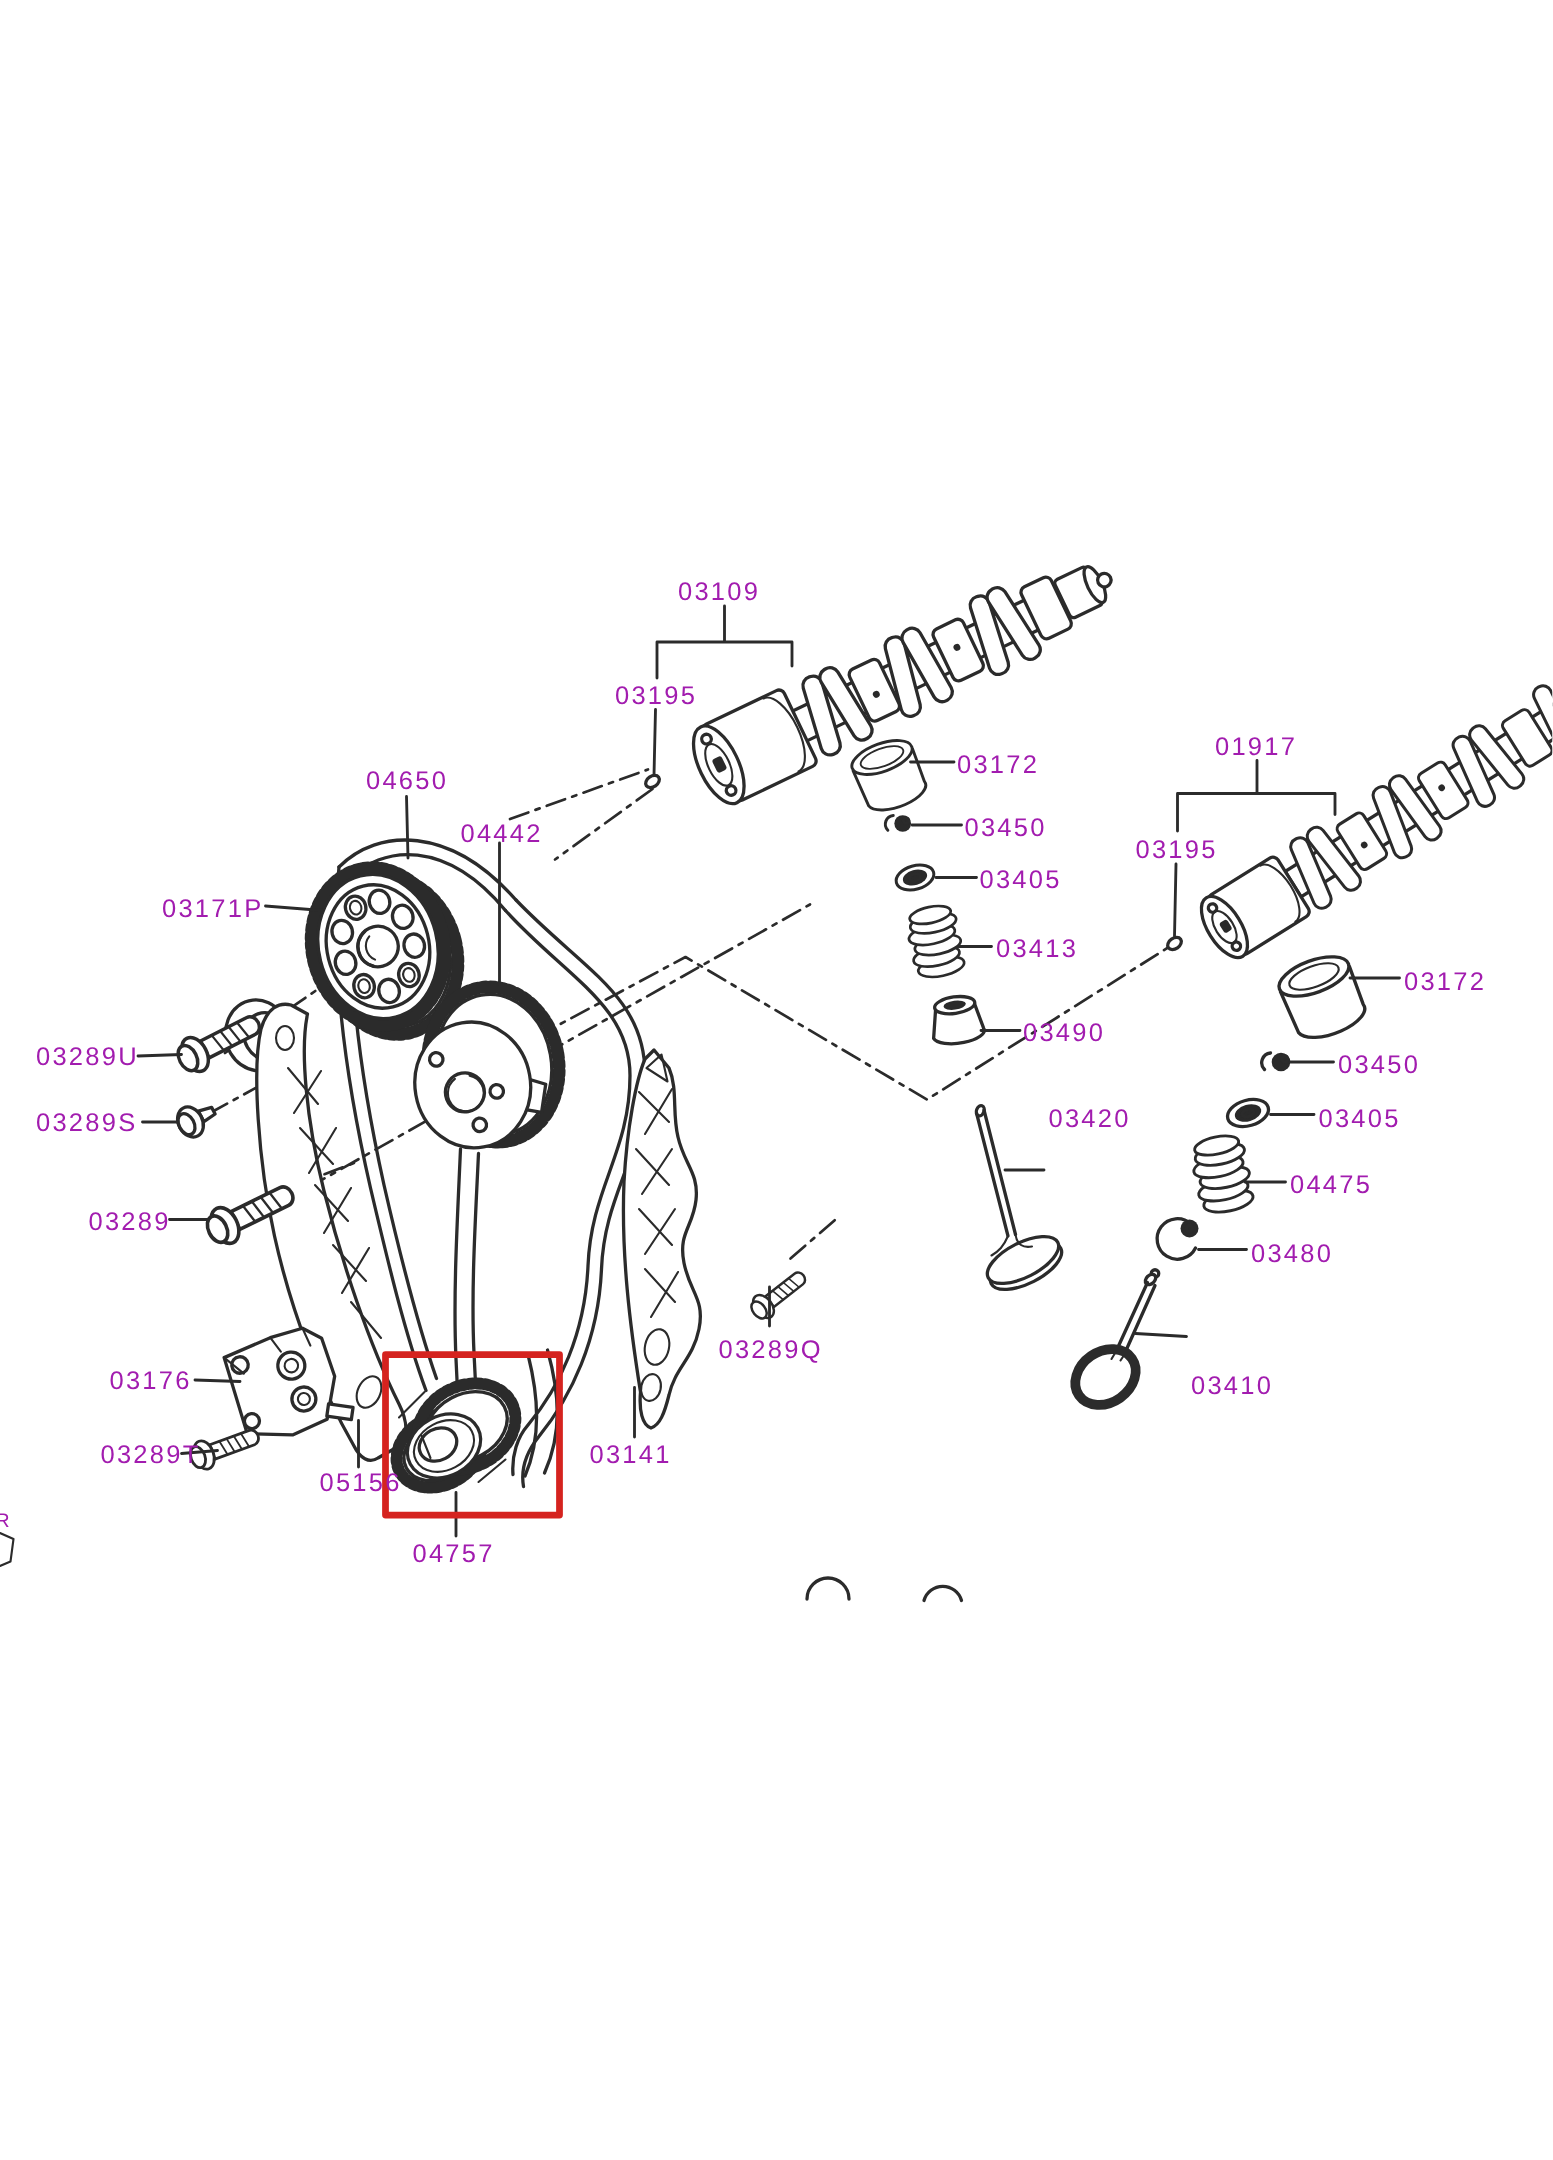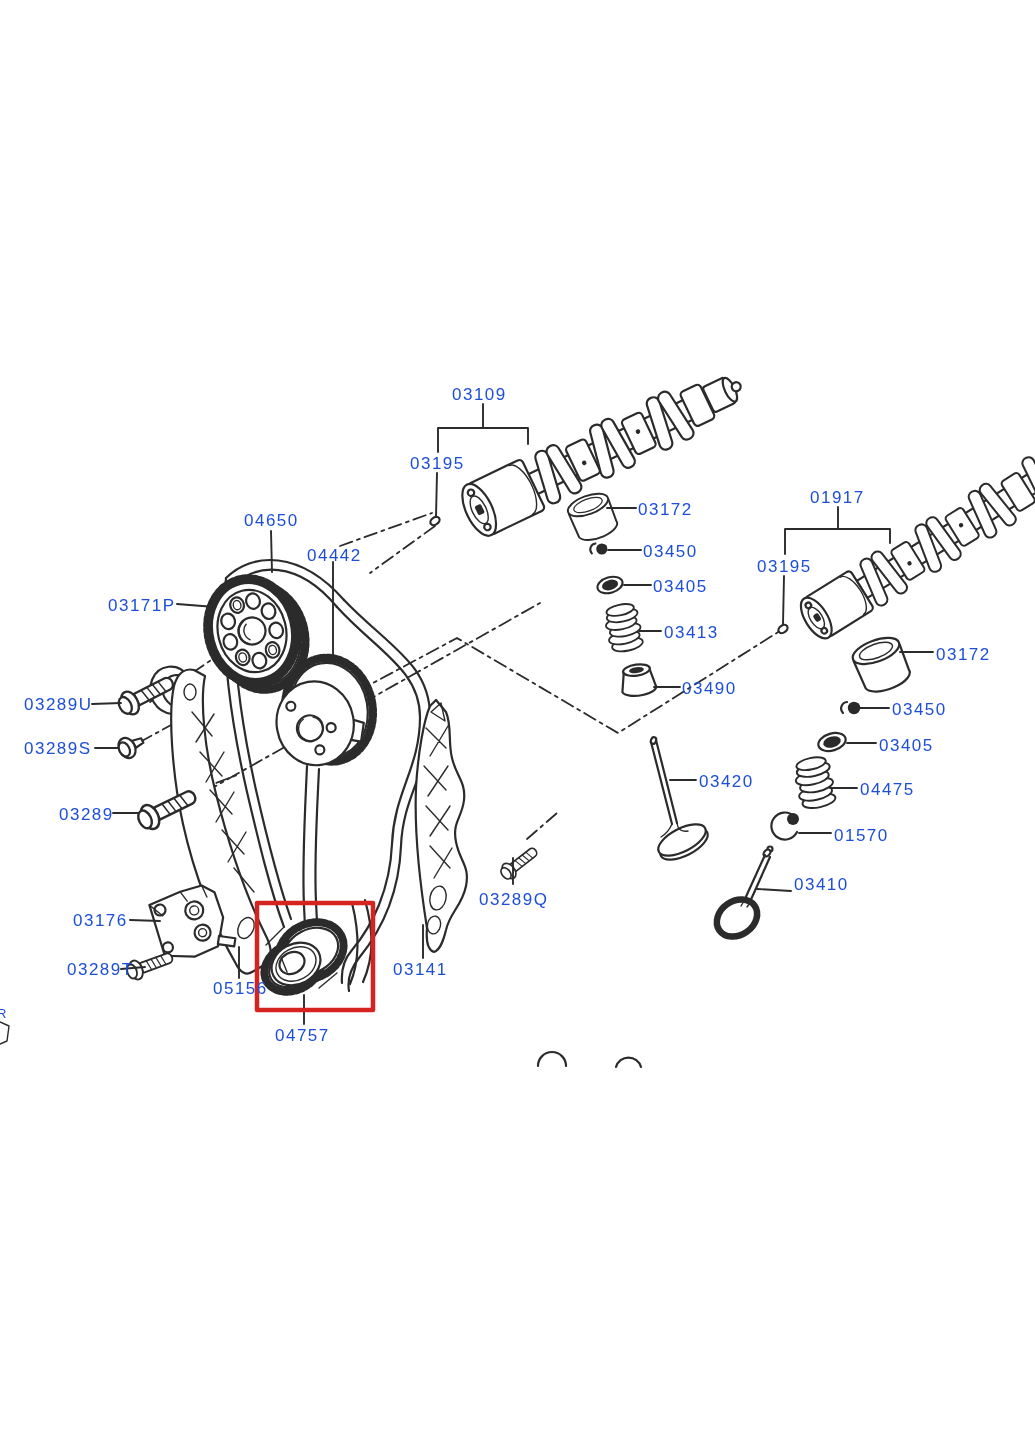--- a/index.html
+++ b/index.html
@@ -10,21 +10,21 @@
         stroke-linecap:round;stroke-linejoin:round;}
   svg .f{fill:#ffffff;}
   svg .dark{fill:#2a2a2a;stroke:none;}
   svg .teeth{stroke-width:8.5;stroke-dasharray:3.1 2.7;}
   svg .teeth2{stroke-width:8;stroke-dasharray:2.8 2.5;}
   svg .thin{stroke-width:1.4;}
   svg .dd{stroke-width:1.8;stroke-dasharray:13 5 3 5;}
   svg .ld{stroke-width:1.9;}
   svg .red{stroke:#d5231f;stroke-width:4.5;}
   svg .bold{stroke-width:6.5;}
-  .label{position:absolute;font-size:17px;letter-spacing:1.5px;color:#1d4ed8;white-space:nowrap;}
+  .label{position:absolute;font-size:17px;letter-spacing:1.5px;color:#a21caf;white-space:nowrap;}
   .frag{font-size:13px;letter-spacing:0;}
 </style>
 </head>
 <body>
 
 <div class="page">
 
 <svg class="diagram-svg" width="1035" height="1440" viewBox="0 0 1035 1440">
 
   <defs>
@@ -313,23 +313,23 @@
 <div class="label" style="left:643px;top:542px">03450</div>
 <div class="label" style="left:653px;top:577px">03405</div>
 <div class="label" style="left:664px;top:623px">03413</div>
 <div class="label" style="left:682px;top:679px">03490</div>
 <div class="label" style="left:810px;top:488px">01917</div>
 <div class="label" style="left:757px;top:557px">03195</div>
 <div class="label" style="left:936px;top:645px">03172</div>
 <div class="label" style="left:892px;top:700px">03450</div>
 <div class="label" style="left:879px;top:736px">03405</div>
 <div class="label" style="left:860px;top:780px">04475</div>
-<div class="label" style="left:834px;top:826px">01570</div>
-<div class="label" style="left:794px;top:875px">03410</div>
-<div class="label" style="left:699px;top:772px">03420</div>
+<div class="label" style="left:834px;top:826px">03480</div>
+<div class="label" style="left:794px;top:914px">03410</div>
+<div class="label" style="left:699px;top:736px">03420</div>
 <div class="label" style="left:244px;top:511px">04650</div>
 <div class="label" style="left:307px;top:546px">04442</div>
 <div class="label" style="left:108px;top:596px">03171P</div>
 <div class="label" style="left:24px;top:695px">03289U</div>
 <div class="label" style="left:24px;top:739px">03289S</div>
 <div class="label" style="left:59px;top:805px">03289</div>
 <div class="label" style="left:73px;top:911px">03176</div>
 <div class="label" style="left:67px;top:960px">03289T</div>
 <div class="label" style="left:213px;top:979px">05156</div>
 <div class="label" style="left:275px;top:1026px">04757</div>

